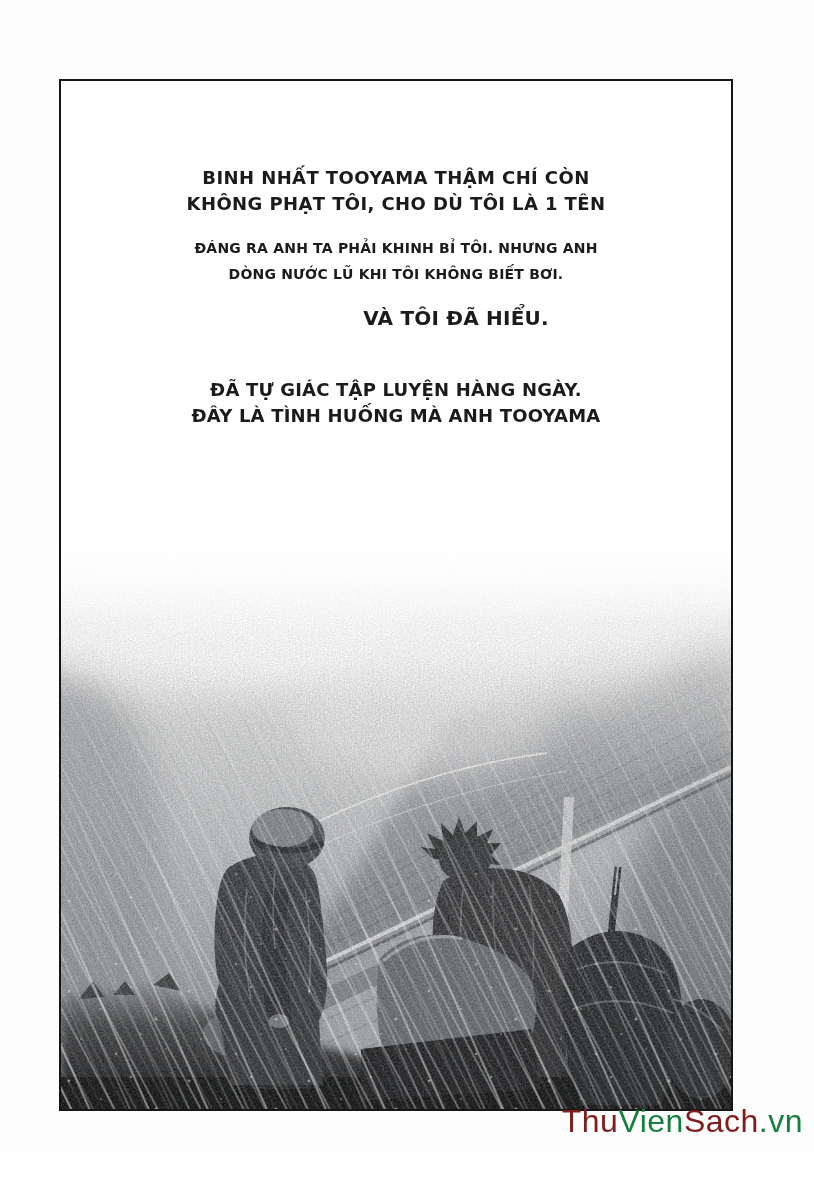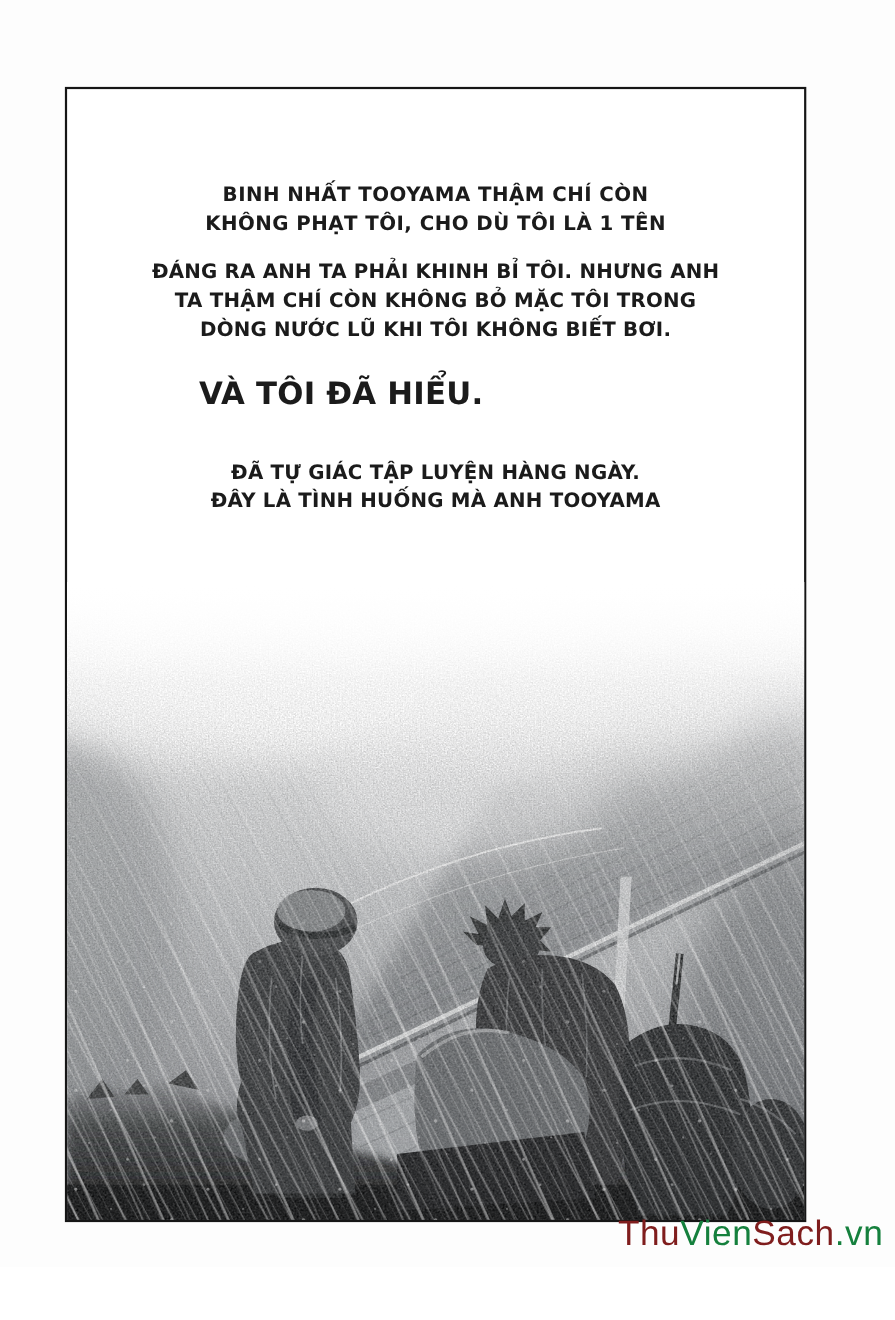--- a/index.html
+++ b/index.html
@@ -12,22 +12,22 @@
     position:absolute; left:59px; top:79px; width:674px; height:1032px;
     box-sizing:border-box; border:2px solid #161616; background:#ffffff;
     overflow:hidden;
   }
   .narration {
     position:absolute; top:0; left:0; right:0;
     text-align:center; color:#1b1b1b; font-weight:700;
   }
   .para { margin:0; }
   .p1 { margin-top:84px; font-size:18px; line-height:26px; letter-spacing:0.4px; }
-  .p2 { margin-top:18px; font-size:18px; line-height:26px; letter-spacing:0.2px; }
-  .p3 { margin-top:30px; text-align:left; padding-left:120px; font-size:28px; line-height:30px; letter-spacing:0.2px; }
+  .p2 { margin-top:18px; font-size:14px; line-height:26px; letter-spacing:0.2px; }
+  .p3 { margin-top:16px; text-align:center; padding-left:120px; font-size:20px; line-height:30px; letter-spacing:0.2px; }
   .p4 { margin-top:44px; font-size:18px; line-height:26px; letter-spacing:0.2px; }
   .line { display:block; white-space:nowrap; }
   .art { position:absolute; left:0; bottom:0; width:672px; height:580px; }
   .art svg { display:block; }
   .watermark {
     position:absolute; right:11px; bottom:12px;
     font-family:"Liberation Sans","DejaVu Sans",sans-serif;
     font-size:32px; font-weight:400; letter-spacing:0.5px; white-space:nowrap;
   }
   .wm-b { color:#7f1d1d; }
@@ -39,21 +39,20 @@
 <div class="page">
   <div class="panel">
 
     <div class="narration">
       <p class="para p1">
         <span class="line">BINH NHẤT TOOYAMA THẬM CHÍ CÒN</span>
         <span class="line">KHÔNG PHẠT TÔI, CHO DÙ TÔI LÀ 1 TÊN</span>
       </p>
       <p class="para p2">
         <span class="line">ĐÁNG RA ANH TA PHẢI KHINH BỈ TÔI. NHƯNG ANH</span>
-        <span class="line">TA THẬM CHÍ CÒN KHÔNG BỎ MẶC TÔI TRONG</span>
         <span class="line">DÒNG NƯỚC LŨ KHI TÔI KHÔNG BIẾT BƠI.</span>
       </p>
       <p class="para p3">
         <span class="line">VÀ TÔI ĐÃ HIỂU.</span>
       </p>
       <p class="para p4">
         <span class="line">ĐÃ TỰ GIÁC TẬP LUYỆN HÀNG NGÀY.</span>
         <span class="line">ĐÂY LÀ TÌNH HUỐNG MÀ ANH TOOYAMA</span>
       </p>
     </div>

